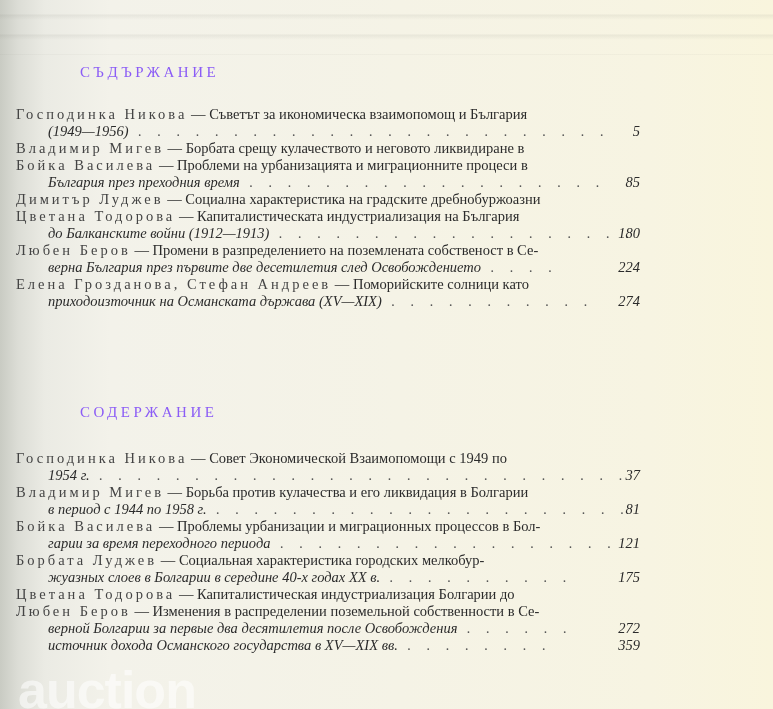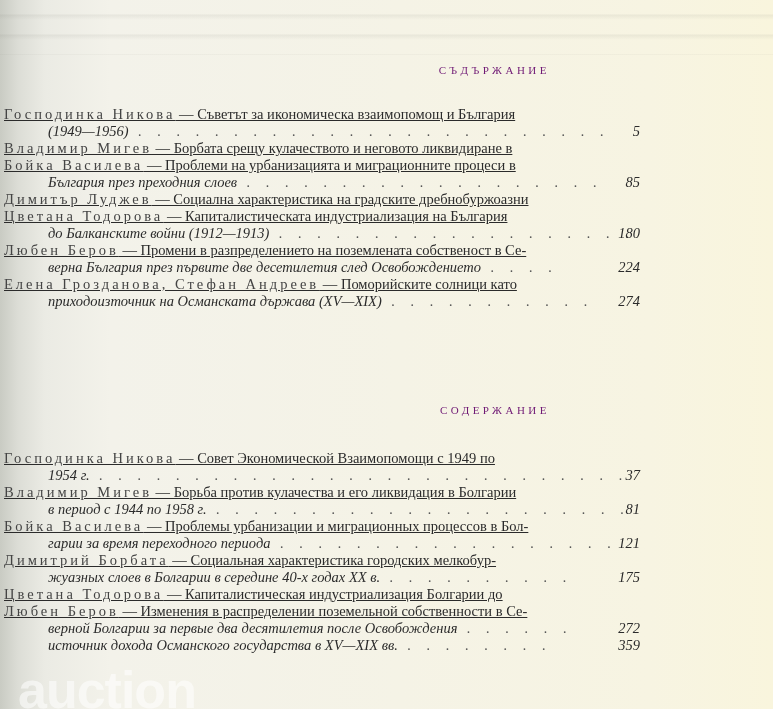--- a/index.html
+++ b/index.html
@@ -11,27 +11,27 @@
   }
   .bleed {
     position: absolute; left: 0; right: 0; top: 0; height: 55px;
     background:
       repeating-linear-gradient(180deg, rgba(0,0,0,0) 0px, rgba(0,0,0,0) 14px, rgba(120,120,110,0.10) 15px, rgba(0,0,0,0) 20px);
   }
   .section { position: absolute; left: 0; width: 640px; }
   .sec1 { top: 64px; }
   .sec2 { top: 404px; }
   .heading {
-    text-align: right; font-size: 11px; letter-spacing: 3.5px;
-    margin-left: 80px; width: 470px; height: 26px; color: #701a75;
+    text-align: left; font-size: 15px; letter-spacing: 3.5px;
+    margin-left: 80px; width: 470px; height: 26px; color: #8b5cf6;
   }
   .sec1 .heading { margin-bottom: 16px; }
   .sec2 .heading { margin-bottom: 20px; }
   .entry { position: relative; font-size: 14.5px; line-height: 17px; }
-  .entry .l1 { padding-left: 4px; white-space: nowrap; text-decoration: underline; }
+  .entry .l1 { padding-left: 16px; white-space: nowrap; }
   .entry .l2 { padding-left: 48px; white-space: nowrap; position: relative; font-style: italic; }
   .author { letter-spacing: 3px; color: #444; }
   .page {
     position: absolute; right: 0; bottom: 0; width: 40px; text-align: right;
   }
   .dots { letter-spacing: 6px; color: #555; }
   .watermark {
     position: absolute; left: 18px; top: 660px; font-family: "Liberation Sans", sans-serif;
     font-size: 52px; font-weight: bold; color: rgba(255,255,255,0.55); letter-spacing: -1px;
   }
@@ -46,21 +46,21 @@
 
   <div class="entry">
     <div class="l1"><span class="author">Господинка Никова</span><span> — Съветът за икономическа взаимопомощ и България</span></div>
     <div class="l2"><span>(1949—1956)</span><span class="dots"> . . . . . . . . . . . . . . . . . . . . . . . . .</span><span class="page">5</span></div>
   </div>
   <div class="entry">
     <div class="l1"><span class="author">Владимир Мигев</span><span> — Борбата срещу кулачеството и неговото ликвидиране в</span></div>
   </div>
   <div class="entry">
     <div class="l1"><span class="author">Бойка Василева</span><span> — Проблеми на урбанизацията и миграционните процеси в</span></div>
-    <div class="l2"><span>България през преходния слоев</span><span class="dots"> . . . . . . . . . . . . . . . . . . .</span><span class="page">85</span></div>
+    <div class="l2"><span>България през преходния время</span><span class="dots"> . . . . . . . . . . . . . . . . . . .</span><span class="page">85</span></div>
   </div>
   <div class="entry">
     <div class="l1"><span class="author">Димитър Луджев</span><span> — Социална характеристика на градските дребнобуржоазни</span></div>
   </div>
   <div class="entry">
     <div class="l1"><span class="author">Цветана Тодорова</span><span> — Капиталистическата индустриализация на България</span></div>
     <div class="l2"><span>до Балканските войни (1912—1913)</span><span class="dots"> . . . . . . . . . . . . . . . . . . .</span><span class="page">180</span></div>
   </div>
   <div class="entry">
     <div class="l1"><span class="author">Любен Беров</span><span> — Промени в разпределението на поземлената собственост в Се-</span></div>
@@ -81,21 +81,21 @@
   </div>
   <div class="entry">
     <div class="l1"><span class="author">Владимир Мигев</span><span> — Борьба против кулачества и его ликвидация в Болгарии</span></div>
     <div class="l2"><span>в период с 1944 по 1958 г.</span><span class="dots"> . . . . . . . . . . . . . . . . . . . . . .</span><span class="page">81</span></div>
   </div>
   <div class="entry">
     <div class="l1"><span class="author">Бойка Василева</span><span> — Проблемы урбанизации и миграционных процессов в Бол-</span></div>
     <div class="l2"><span>гарии за время переходного периода</span><span class="dots"> . . . . . . . . . . . . . . . . . .</span><span class="page">121</span></div>
   </div>
   <div class="entry">
-    <div class="l1"><span class="author">Димитрий Борбата</span><span> — Социальная характеристика городских мелкобур-</span></div>
+    <div class="l1"><span class="author">Борбата Луджев</span><span> — Социальная характеристика городских мелкобур-</span></div>
     <div class="l2"><span>жуазных слоев в Болгарии в середине 40-х годах XX в.</span><span class="dots"> . . . . . . . . . .</span><span class="page">175</span></div>
   </div>
   <div class="entry">
     <div class="l1"><span class="author">Цветана Тодорова</span><span> — Капиталистическая индустриализация Болгарии до</span></div>
   </div>
   <div class="entry">
     <div class="l1"><span class="author">Любен Беров</span><span> — Изменения в распределении поземельной собственности в Се-</span></div>
     <div class="l2"><span>верной Болгарии за первые два десятилетия после Освобождения</span><span class="dots"> . . . . . .</span><span class="page">272</span></div>
   </div>
   <div class="entry">

